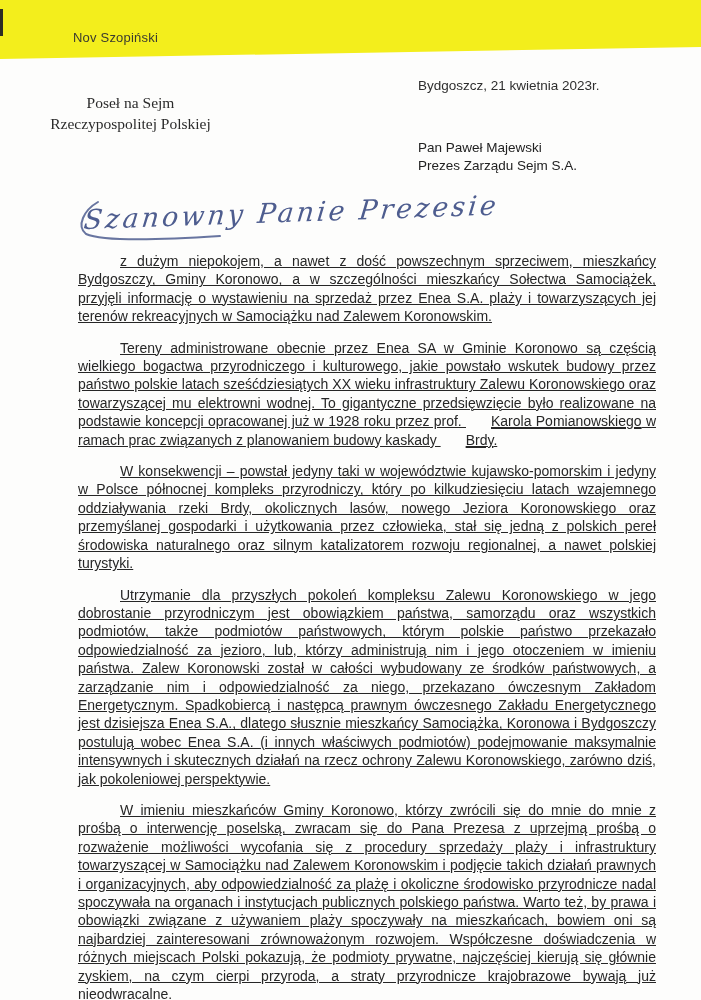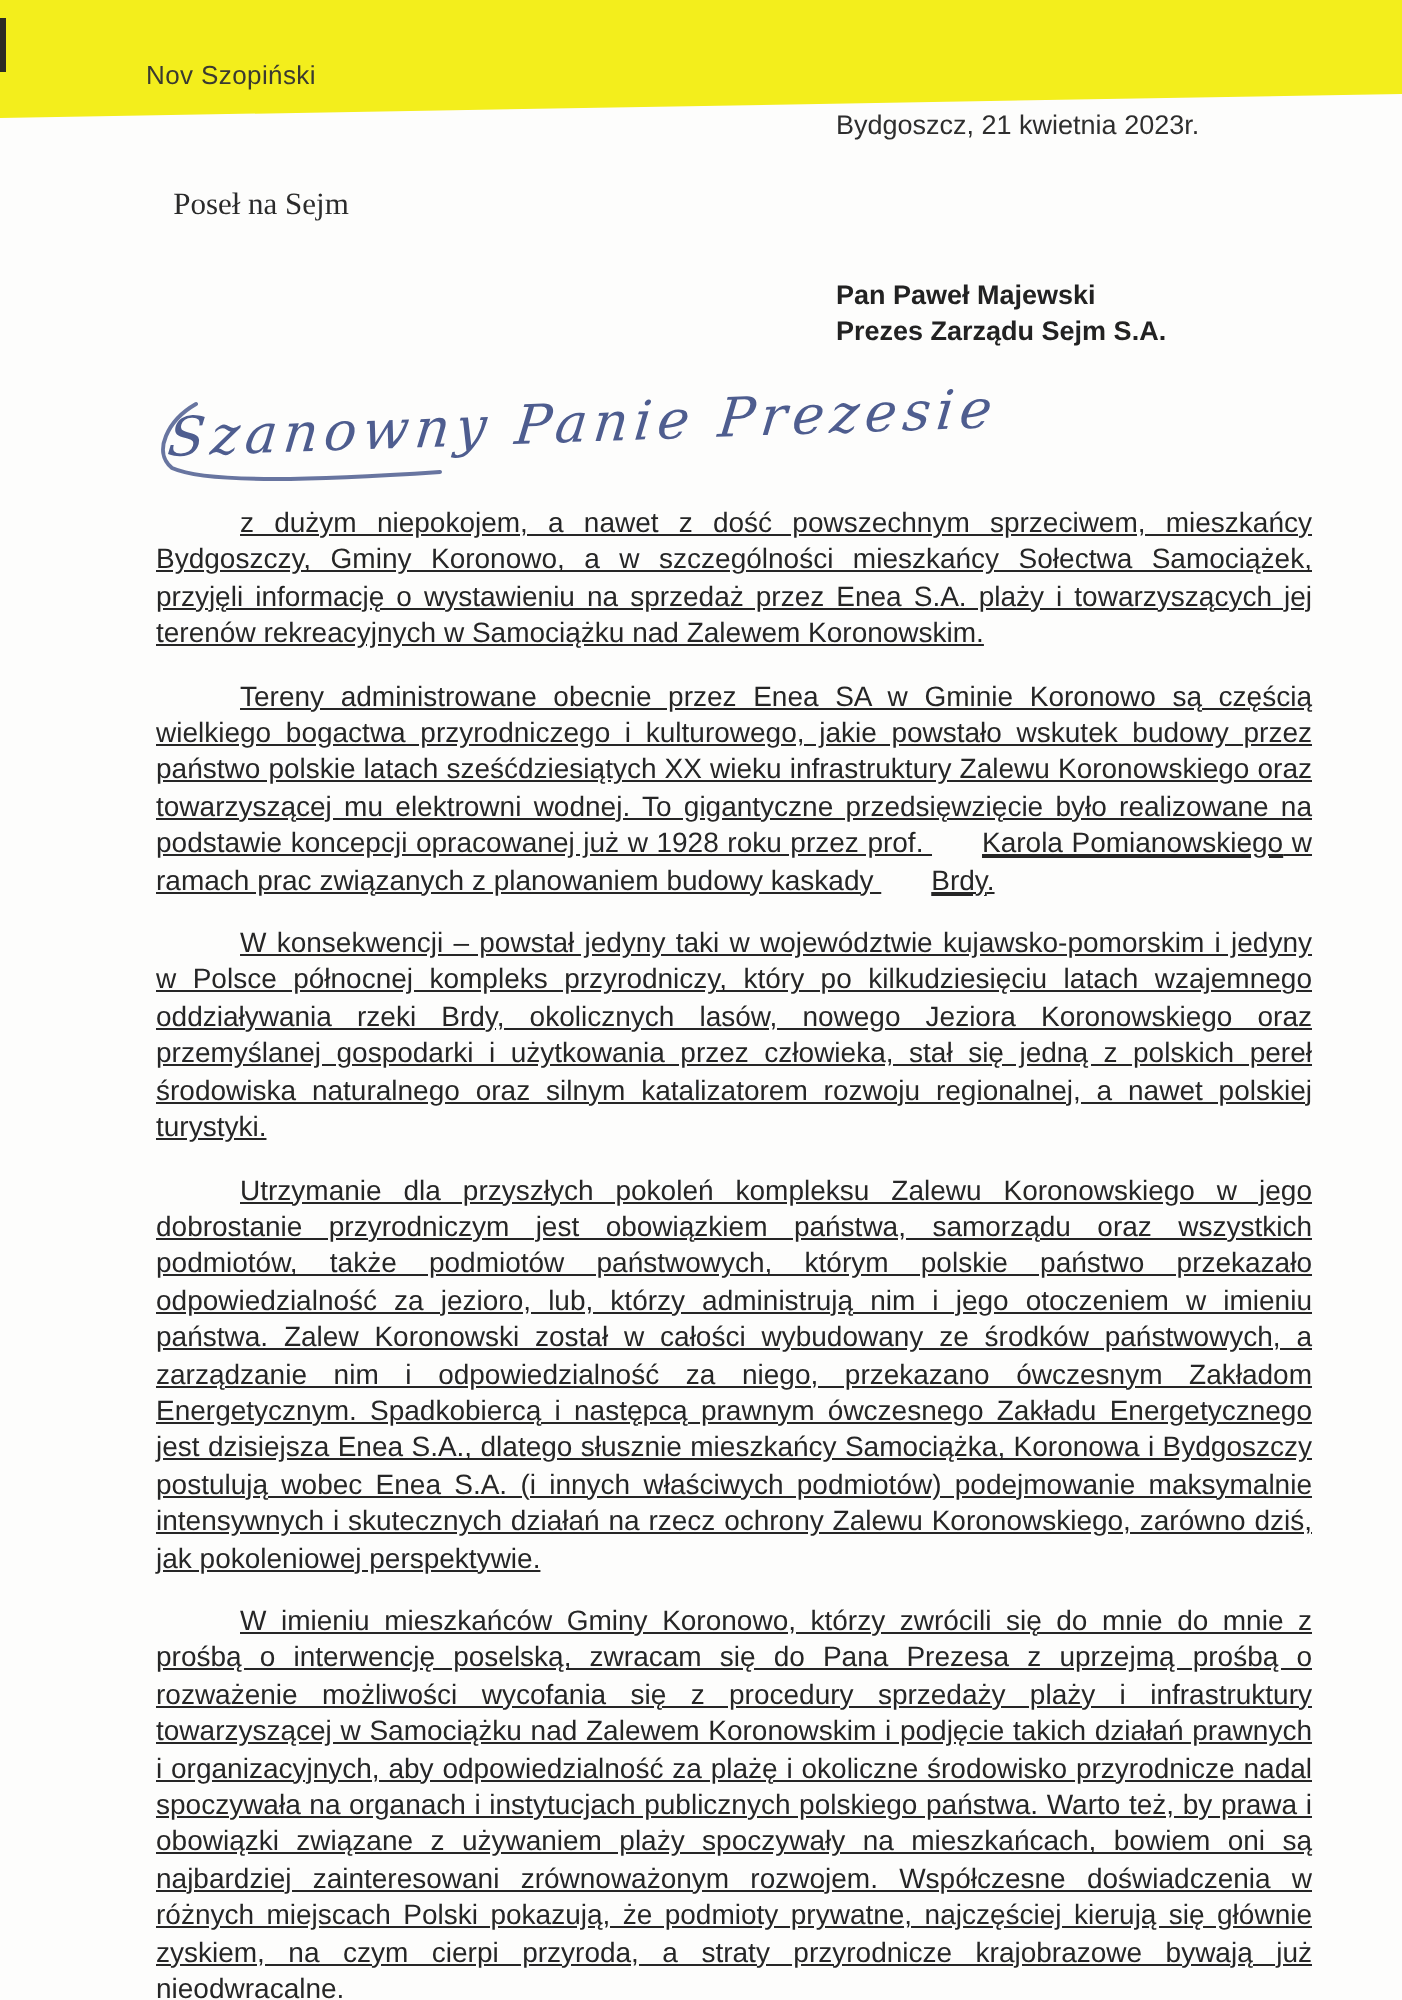--- a/index.html
+++ b/index.html
@@ -24,32 +24,32 @@
     clip-path:polygon(0 0,701px 0,701px 47px,0 59px);
   }
   .banner-name{
     position:absolute;left:73px;top:30px;
     font-size:13px;letter-spacing:.2px;color:#3a3a30;
   }
   .edge-artifact{
     position:absolute;left:0;top:9px;width:3px;height:27px;background:#2c2c24;
   }
   .dateline{
-    position:absolute;left:418px;top:55px;
+    position:absolute;left:418px;top:78px;
     font-size:13.5px;color:#2e2e2e;
   }
   .sender{
     position:absolute;left:28px;top:92px;width:205px;
     text-align:center;
     font-family:"Liberation Serif",serif;
     font-size:15.5px;line-height:21px;color:#2b2b2b;
   }
   .recipient{
     position:absolute;left:418px;top:139px;
-    font-size:13.5px;line-height:18px;font-weight:bold;color:#222;
+    font-size:13.5px;line-height:18px;font-weight:normal;color:#222;
   }
   .greeting{
     position:absolute;left:70px;top:196px;width:460px;height:64px;
     color:var(--ink);
   }
   .greeting-text{
     position:absolute;left:14px;top:8px;
     font-family:"DejaVu Serif",serif;
     font-style:italic;
     font-size:27px;
@@ -79,20 +79,21 @@
   <div class="banner">
     <span class="banner-name">Nov Szopiński</span>
   </div>
 
   <div class="edge-artifact"></div>
 
   <div class="dateline">Bydgoszcz, 21 kwietnia 2023r.</div>
 
   <div class="sender">
     <div>Poseł na Sejm</div>
+    <div>Rzeczypospolitej Polskiej</div>
   </div>
 
   <div class="recipient">
     <div>Pan Paweł Majewski</div>
     <div>Prezes Zarządu Sejm S.A.</div>
   </div>
 
   <div class="greeting">
     <svg class="greeting-flourish" viewBox="0 0 460 64" xmlns="http://www.w3.org/2000/svg">
       <path d="M28,6 C14,14 6,30 16,38 C34,46 90,44 150,40" fill="none" stroke="currentColor" stroke-width="2" stroke-linecap="round" opacity="0.85"></path>

